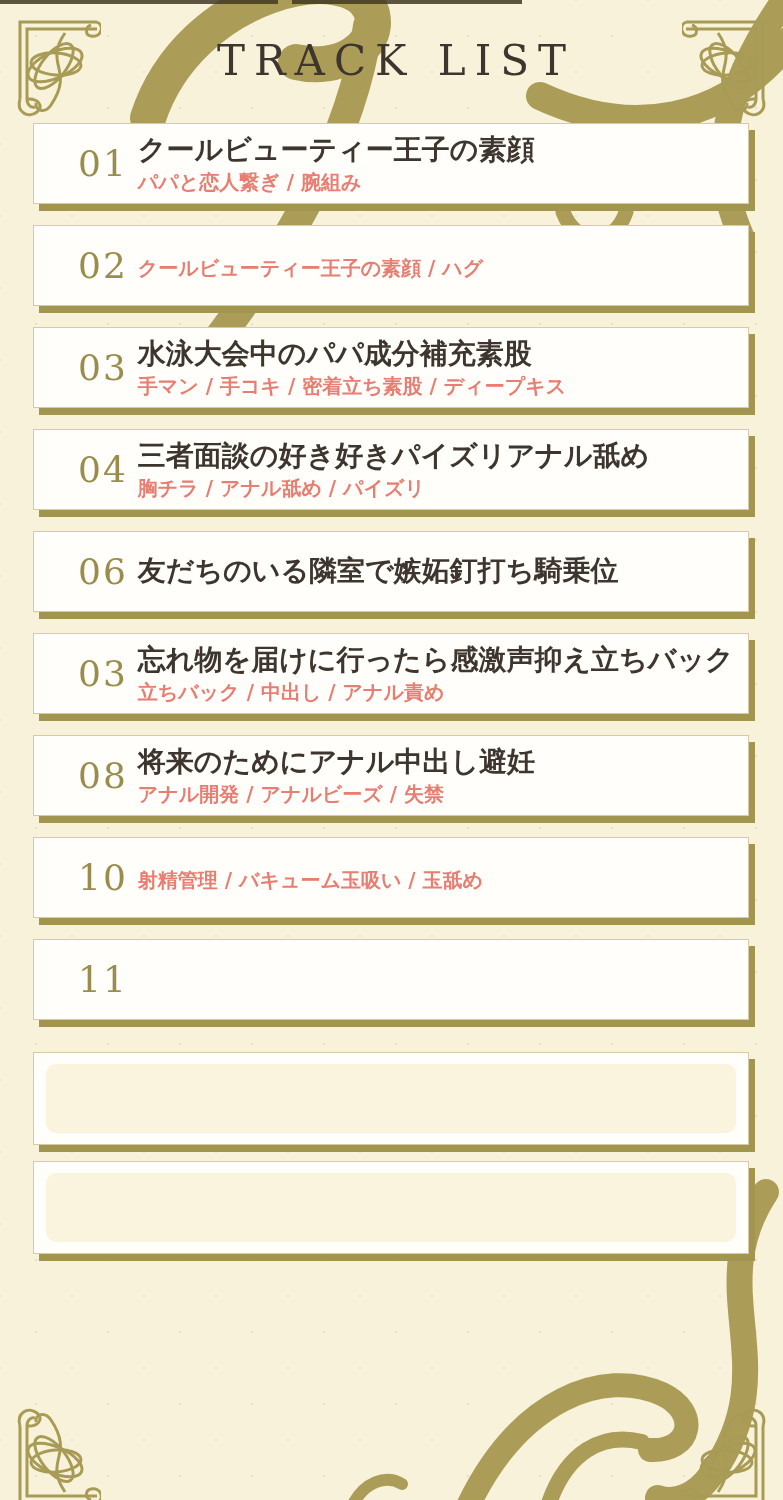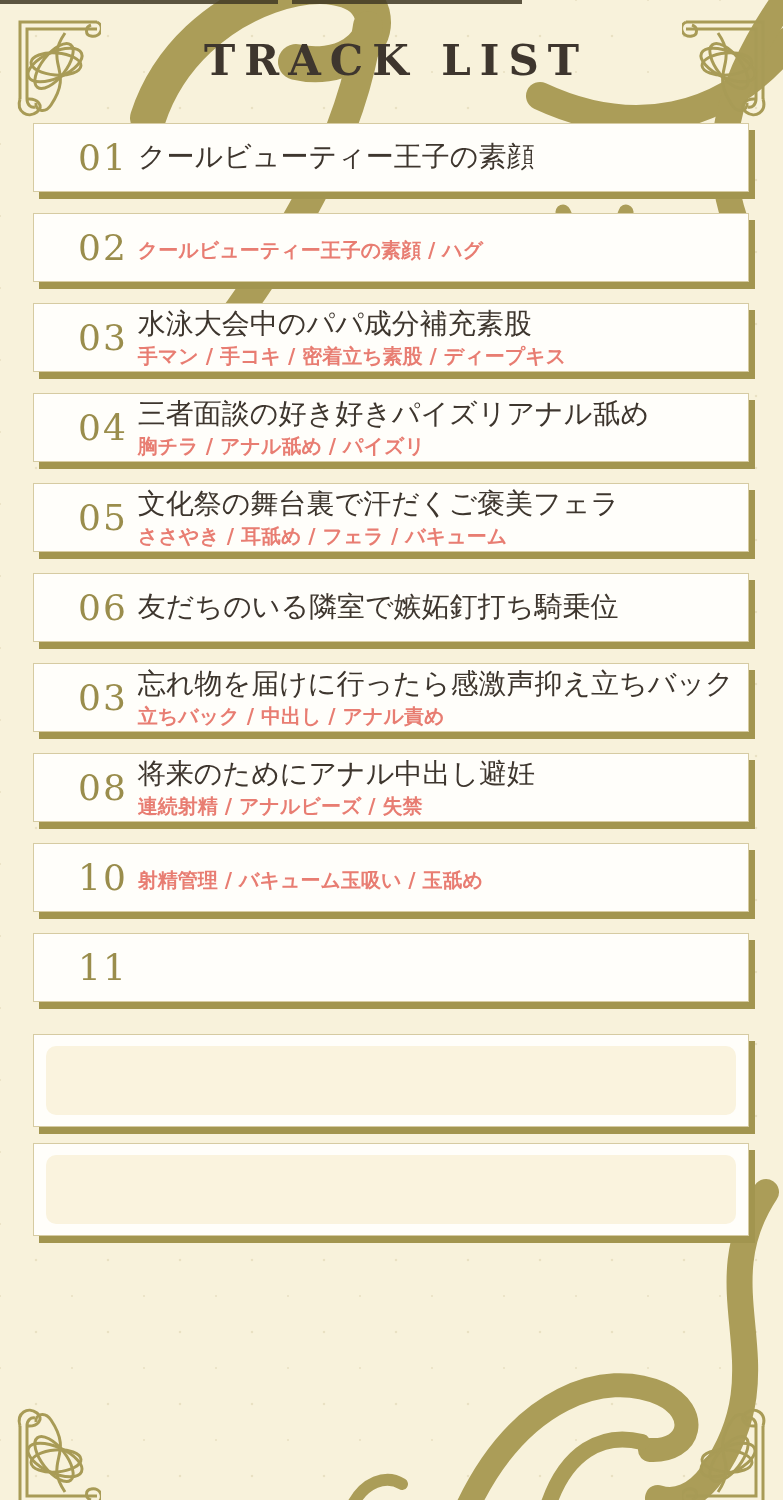--- a/index.html
+++ b/index.html
@@ -15,39 +15,39 @@
   }
   .flourish-svg{position:absolute;inset:0;z-index:0;color:var(--script,#ab9d58);}
   .corner{position:absolute;z-index:1;width:96px;height:106px;color:var(--gold,#a89b56);}
   .corner svg{width:100%;height:100%;display:block;}
   .tl{left:5px;top:13px;}
   .tr{right:5px;top:13px;transform:scaleX(-1);}
   .bl{left:5px;bottom:-12px;transform:scaleY(-1);}
   .br{right:5px;bottom:-12px;transform:scale(-1,-1);}
   header{position:relative;z-index:2;height:121px;display:flex;align-items:center;justify-content:center;}
   h1.page-title{
-    margin:0;font-size:42px;font-weight:700;letter-spacing:9px;padding-left:9px;
+    margin:0;font-size:42px;font-weight:400;letter-spacing:9px;padding-left:9px;
     color:var(--ink,#3e362e);
     text-align:center;
   }
   #cards{position:relative;z-index:2;}
   .card{
     position:relative;width:716px;margin:0 0 21px 33px;box-sizing:border-box;
     background:#fffefa;border:1px solid var(--border,#d6cba2);
     box-shadow:6px 7px 0 var(--shadow,#a2954f);
   }
-  .card.track{height:69px;display:flex;align-items:center;}
+  .card.track{height:81px;display:flex;align-items:center;}
   .card.track:first-child{margin-top:2px;}
   .num{
     margin-left:44px;font-size:36px;line-height:1;letter-spacing:2px;
     color:var(--number,#9a8d4c);flex:none;
   }
   .txt{margin-left:10px;min-width:0;}
   .title{
-    margin:0;font-size:28px;line-height:1.15;font-weight:400;white-space:nowrap;
+    margin:0;font-size:28px;line-height:1.15;font-weight:700;white-space:nowrap;
     color:var(--ink,#3e362e);
   }
   .tags{
     margin:5px 0 0;font-size:20px;line-height:1.1;font-weight:700;white-space:nowrap;
     color:var(--tag,#e87d72);
   }
   .card.empty{height:93px;margin-bottom:0;}
   .card.track + .card.empty{margin-top:32px;}
   .card.empty + .card.empty{margin-top:16px;}
   .empty .inner{position:absolute;inset:11px 12px;border-radius:10px;background:var(--panel,#faf3de);}
@@ -136,20 +136,21 @@
 
   <header>
     <h1 class="page-title">TRACK LIST</h1>
   </header>
 
   <main id="cards">
   <section class="card track">
     <div class="num">01</div>
     <div class="txt">
       <h2 class="title">クールビューティー王子の素顔</h2>
+      <p class="tags">パパと恋人繋ぎ / 腕組み</p>
     </div>
   </section>
 
   <section class="card track">
     <div class="num">02</div>
     <div class="txt">
       <p class="tags">クールビューティー王子の素顔 / ハグ</p>
     </div>
   </section>
 
@@ -162,48 +163,41 @@
   </section>
 
   <section class="card track">
     <div class="num">04</div>
     <div class="txt">
       <h2 class="title">三者面談の好き好きパイズリアナル舐め</h2>
       <p class="tags">胸チラ / アナル舐め / パイズリ</p>
     </div>
   </section>
 
-  <section class="card track">
-    <div class="num">05</div>
-    <div class="txt">
-      <h2 class="title">文化祭の舞台裏で汗だくご褒美フェラ</h2>
-      <p class="tags">ささやき / 耳舐め / フェラ / バキューム</p>
-    </div>
-  </section>
 
   <section class="card track">
     <div class="num">06</div>
     <div class="txt">
       <h2 class="title">友だちのいる隣室で嫉妬釘打ち騎乗位</h2>
     </div>
   </section>
 
   <section class="card track">
     <div class="num">03</div>
     <div class="txt">
       <h2 class="title">忘れ物を届けに行ったら感激声抑え立ちバック</h2>
       <p class="tags">立ちバック / 中出し / アナル責め</p>
     </div>
   </section>
 
   <section class="card track">
     <div class="num">08</div>
     <div class="txt">
       <h2 class="title">将来のためにアナル中出し避妊</h2>
-      <p class="tags">連続射精 / アナルビーズ / 失禁</p>
+      <p class="tags">アナル開発 / アナルビーズ / 失禁</p>
     </div>
   </section>
 
   <section class="card track">
     <div class="num">10</div>
     <div class="txt">
       <p class="tags">射精管理 / バキューム玉吸い / 玉舐め</p>
     </div>
   </section>
 

